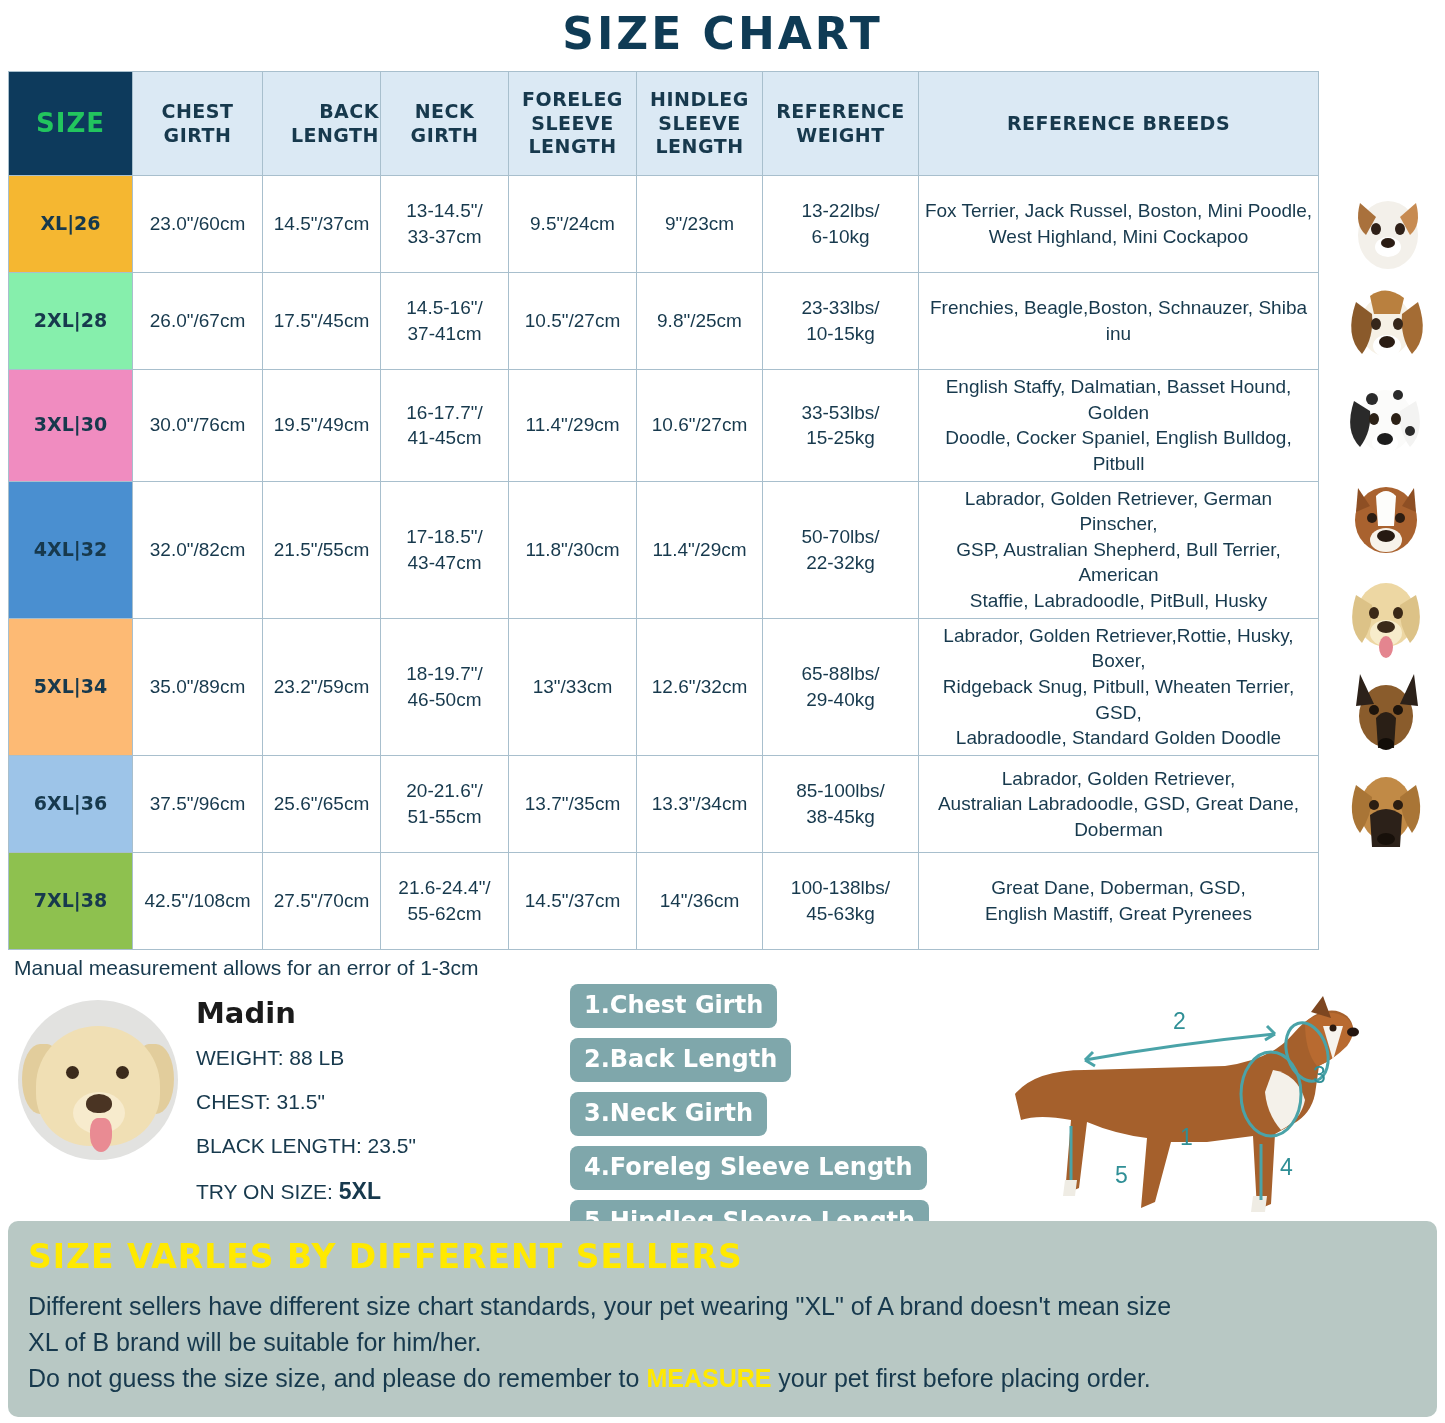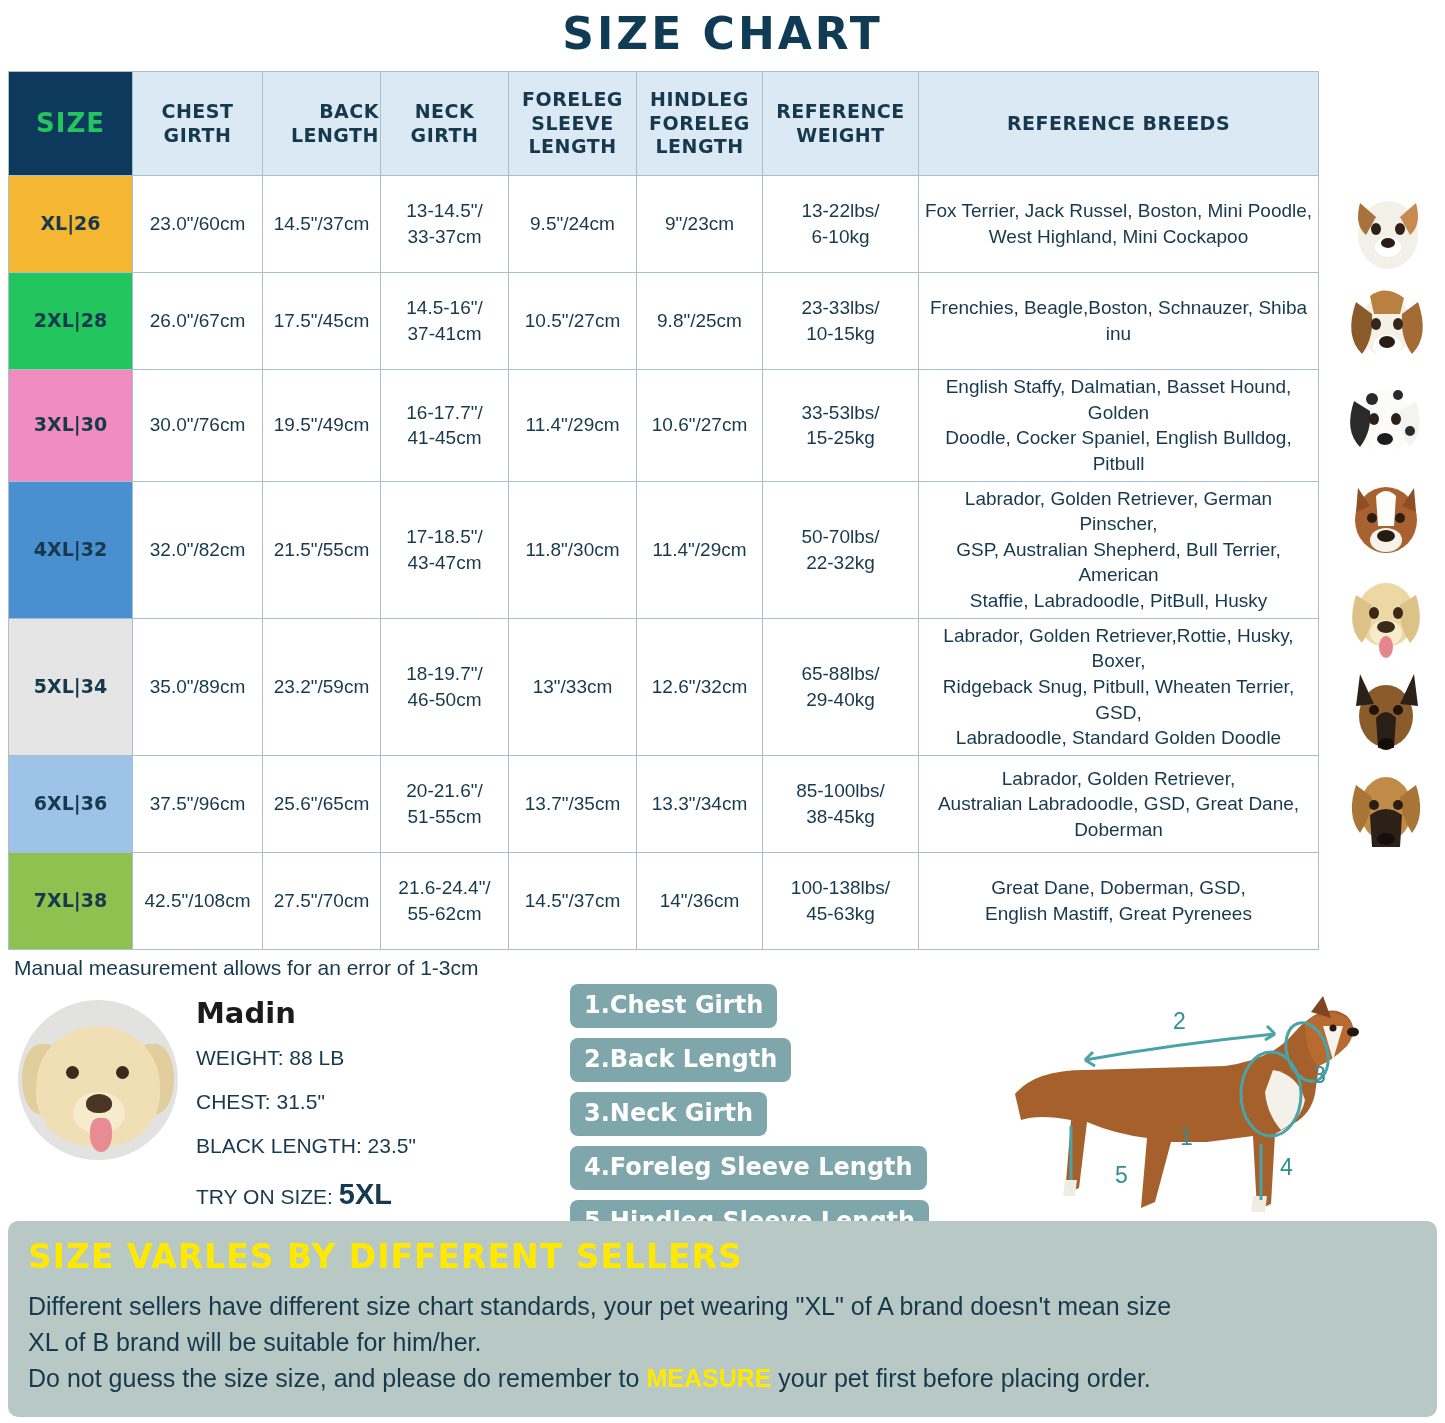--- a/index.html
+++ b/index.html
@@ -169,21 +169,21 @@
   .pinfo { padding-top: 4px; }
   .pname {
     font-size: 29px; font-weight: bold; color: #1b1b1b;
     font-family: "DejaVu Sans", sans-serif;
     margin: 0 0 16px 0;
   }
   .pline {
     font-size: 21px; color: #17394d; margin-bottom: 20px;
     font-family: "Liberation Sans", sans-serif;
   }
-  .pline b { font-size: 29px; }
+  .pline b { font-size: 23px; }
 
   
   .legend {
     position: absolute;
     left: 570px; top: 0px;
   }
   .pill {
     display: inline-block;
     background: #7fa7ab;
     color: #ffffff;
@@ -255,41 +255,41 @@
           <col class="c-weight">
           <col class="c-breeds">
       </colgroup>
       <thead>
         <tr>
           <th class="size-head" style="white-space: pre-line;">SIZE</th>
           <th style="white-space: pre-line;">CHEST GIRTH</th>
           <th style="white-space: pre-line; text-align: right;">BACK LENGTH</th>
           <th style="white-space: pre-line;">NECK GIRTH</th>
           <th style="white-space: pre-line;">FORELEG SLEEVE LENGTH</th>
-          <th style="white-space: pre-line;">HINDLEG FORELEG LENGTH</th>
+          <th style="white-space: pre-line;">HINDLEG SLEEVE LENGTH</th>
           <th style="white-space: pre-line;">REFERENCE WEIGHT</th>
           <th style="white-space: pre-line;">REFERENCE  BREEDS</th>
         </tr>
       </thead>
       <tbody>
         <tr>
           <td class="sizecell" style="white-space: pre-line; background: rgb(245, 183, 49);">XL|26</td>
           <td style="white-space: pre-line;">23.0"/60cm</td>
           <td style="white-space: pre-line;">14.5"/37cm</td>
           <td style="white-space: pre-line;">13-14.5"/
 33-37cm</td>
           <td style="white-space: pre-line;">9.5"/24cm</td>
           <td style="white-space: pre-line;">9"/23cm</td>
           <td style="white-space: pre-line;">13-22lbs/
 6-10kg</td>
           <td class="breeds" style="white-space: pre-line; margin-top: 12px;">Fox Terrier, Jack Russel, Boston, Mini Poodle,
 West Highland, Mini Cockapoo</td>
         </tr>
         <tr>
-          <td class="sizecell" style="white-space: pre-line; background: #22c55e;">2XL|28</td>
+          <td class="sizecell" style="white-space: pre-line; background: #86efac;">2XL|28</td>
           <td style="white-space: pre-line;">26.0"/67cm</td>
           <td style="white-space: pre-line;">17.5"/45cm</td>
           <td style="white-space: pre-line;">14.5-16"/
 37-41cm</td>
           <td style="white-space: pre-line;">10.5"/27cm</td>
           <td style="white-space: pre-line;">9.8"/25cm</td>
           <td style="white-space: pre-line;">23-33lbs/
 10-15kg</td>
           <td class="breeds" style="white-space: pre-line;">Frenchies, Beagle,Boston, Schnauzer, Shiba inu</td>
         </tr>
@@ -314,21 +314,21 @@
 43-47cm</td>
           <td style="white-space: pre-line;">11.8"/30cm</td>
           <td style="white-space: pre-line;">11.4"/29cm</td>
           <td style="white-space: pre-line;">50-70lbs/
 22-32kg</td>
           <td class="breeds" style="white-space: pre-line;">Labrador, Golden Retriever, German Pinscher,
 GSP, Australian Shepherd, Bull Terrier, American
 Staffie, Labradoodle, PitBull, Husky</td>
         </tr>
         <tr>
-          <td class="sizecell" style="white-space: pre-line; background: #e5e5e5; text-align: center;">5XL|34</td>
+          <td class="sizecell" style="white-space: pre-line; background: #fdba74; text-align: center;">5XL|34</td>
           <td style="white-space: pre-line;">35.0"/89cm</td>
           <td style="white-space: pre-line;">23.2"/59cm</td>
           <td style="white-space: pre-line;">18-19.7"/
 46-50cm</td>
           <td style="white-space: pre-line;">13"/33cm</td>
           <td style="white-space: pre-line;">12.6"/32cm</td>
           <td style="white-space: pre-line;">65-88lbs/
 29-40kg</td>
           <td class="breeds" style="white-space: pre-line;">Labrador, Golden Retriever,Rottie, Husky, Boxer,
 Ridgeback Snug, Pitbull, Wheaten Terrier, GSD,

